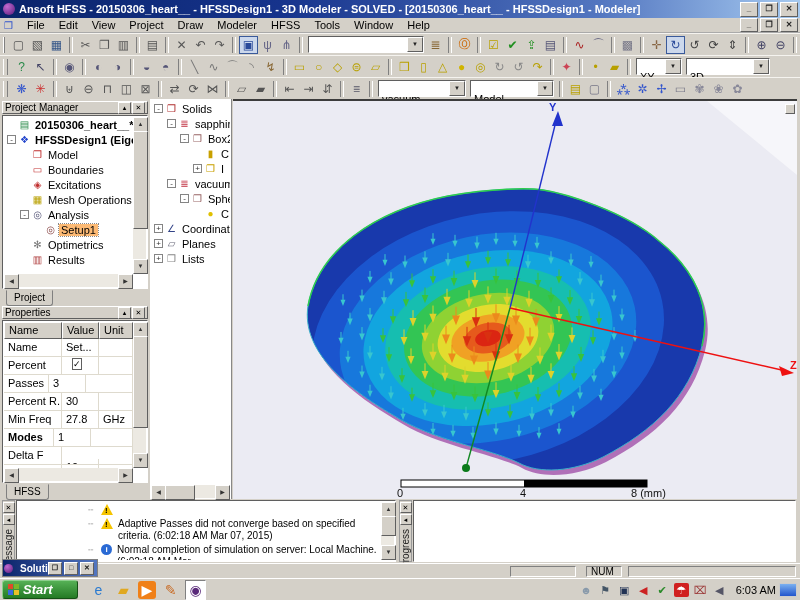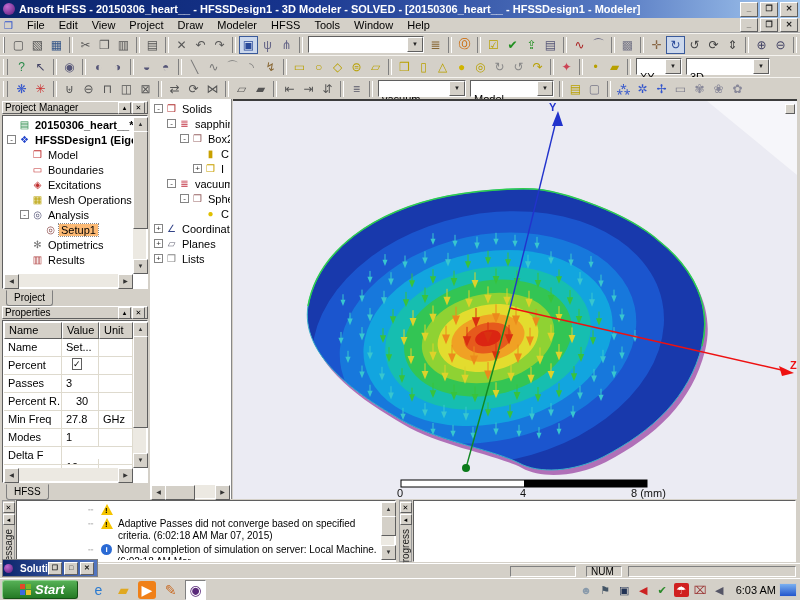--- a/index.html
+++ b/index.html
@@ -103,21 +103,21 @@
   #solwin .wbtn{width:12px;height:11px;font-size:7px;line-height:10px;}
   
   #sbar{position:absolute;left:0;top:563px;width:800px;height:15px;background:#d4d0c8;border-top:1px solid #fff;box-sizing:border-box;}
   .scell{position:absolute;top:2px;height:11px;border:1px solid;border-color:#808080 #fff #fff #808080;
     font-size:10px;line-height:10px;padding:0 4px;box-sizing:border-box;}
   
   #taskbar{position:absolute;left:0;top:578px;width:800px;height:22px;background:#d4d0c8;border-top:1px solid #fff;box-sizing:border-box;}
   #startbtn{position:absolute;left:2px;top:1px;width:76px;height:19px;
     background:linear-gradient(#55b055,#247a24);border:1px solid;border-color:#8cd08c #145014 #145014 #8cd08c;
     border-radius:3px;color:#fff;font-weight:bold;font-style:italic;font-size:13px;
-    display:flex;align-items:center;padding-left:17px;box-sizing:border-box;}
+    display:flex;align-items:center;padding-left:5px;box-sizing:border-box;}
   .startflag{display:grid;grid-template-columns:5px 5px;grid-template-rows:5px 5px;gap:1px;margin-right:4px;}
   .startflag div{width:5px;height:5px;}
   #quick{position:absolute;left:88px;top:1px;height:20px;display:flex;align-items:center;gap:4px;}
   .qlicon{width:21px;height:20px;display:flex;align-items:center;justify-content:center;font-size:14px;}
   .qlpress{background:#fff;border:1px solid;border-color:#808080 #fff #fff #808080;box-sizing:border-box;}
   #tray{position:absolute;right:24px;top:2px;height:18px;display:flex;align-items:center;gap:4px;}
   .trayicon{width:15px;height:14px;display:flex;align-items:center;justify-content:center;font-size:11px;border-radius:2px;}
   #trayend{position:absolute;right:3px;top:4px;width:16px;height:12px;
     background:linear-gradient(#7ab0f0,#2255cc);border:1px solid #ccc;}
 </style>
@@ -391,36 +391,36 @@
             <span class="pc" style="width: 58px;">Name</span>
             <span class="pc" style="width: 37px;">Set...</span>
             <span class="pc" style="flex: 1 1 0%;"></span>
           </div>
           <div class="prow">
             <span class="pc" style="width: 58px;">Percent</span>
             <span class="pc" style="width: 37px; padding: 0px;"><span class="pcheck"></span></span>
             <span class="pc" style="flex: 1 1 0%;"></span>
           </div>
           <div class="prow">
-            <span class="pc" style="width: 58px;">Passes</span>
+            <span class="pc" style="width: 45px;">Passes</span>
             <span class="pc" style="width: 37px;">3</span>
             <span class="pc" style="flex: 1 1 0%;"></span>
           </div>
           <div class="prow">
             <span class="pc" style="width: 58px;">Percent R...</span>
-            <span class="pc" style="width: 37px; text-align: center;">30</span>
+            <span class="pc" style="width: 37px;">30</span>
             <span class="pc" style="flex: 1 1 0%;"></span>
           </div>
           <div class="prow">
             <span class="pc" style="width: 58px;">Min Freq</span>
             <span class="pc" style="width: 37px;">27.8</span>
             <span class="pc" style="flex: 1 1 0%;">GHz</span>
           </div>
           <div class="prow">
-            <span class="pc" style="width: 58px;">Modes</span>
+            <span class="pc" style="width: 50px; font-weight: bold;">Modes</span>
             <span class="pc" style="width: 37px;">1</span>
             <span class="pc" style="flex: 1 1 0%;"></span>
           </div>
           <div class="prow">
             <span class="pc" style="width: 58px;">Delta F</span>
             <span class="pc" style="width: 37px; margin-top: 12px;">10</span>
             <span class="pc" style="flex: 1 1 0%;"></span>
           </div>
           <div class="prow">
             <span class="pc" style="width: 58px;">Max Refin...</span>

